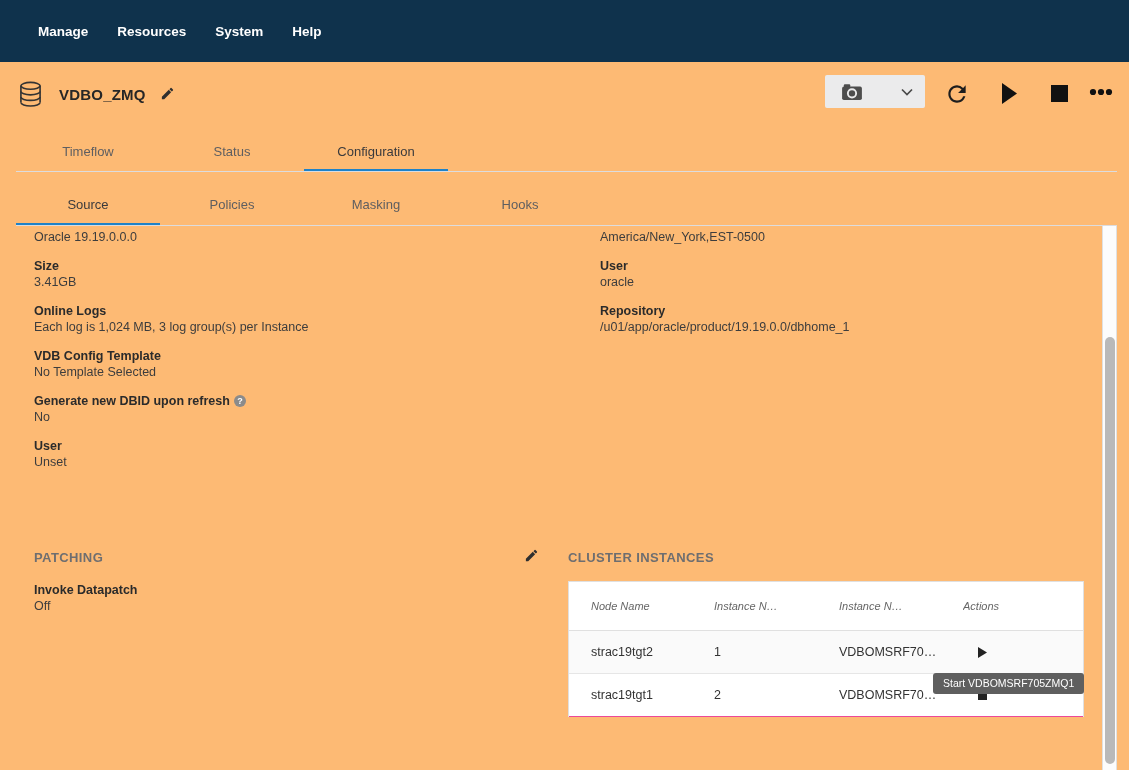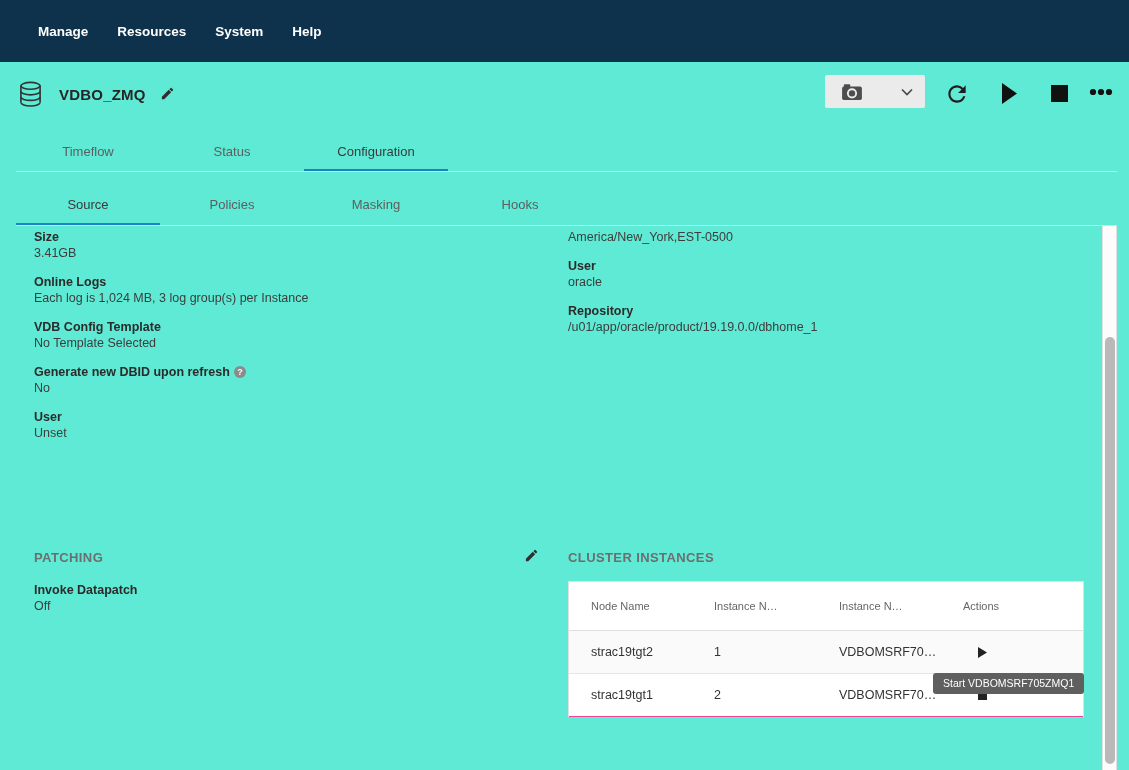--- a/index.html
+++ b/index.html
@@ -1,18 +1,18 @@
 <!DOCTYPE html>
 <html><head>
 <meta charset="utf-8">
 <style>
   * { margin:0; padding:0; box-sizing:border-box; }
   html,body { width:1129px; height:770px; }
   body { font-family:"Liberation Sans","DejaVu Sans",sans-serif; background:#f6f6f7; }
-  #screen { position:relative; width:1129px; height:770px; overflow:hidden; background:#5eead4; }
+  #screen { position:relative; width:1129px; height:770px; overflow:hidden; background:#fdba74; }
 
   
   .topnav { position:absolute; left:0; top:0; width:1129px; height:62px; background:#0f324c;
             display:flex; align-items:center; padding-left:38px; column-gap:29px; }
   .topnav .nav-item { color:#ffffff; font-size:13.5px; font-weight:bold; cursor:pointer; }
 
   
   .titlebar { position:absolute; left:0; top:62px; width:1129px; height:68px; }
   .db-icon { position:absolute; left:19px; top:19px; }
   .page-title { position:absolute; left:59px; top:24px; font-size:15px; font-weight:bold; color:#262626; letter-spacing:.2px; }
@@ -36,39 +36,39 @@
   .tabs-row .tab-slot { top:144px; }
   .subtabs-row .tab-slot { top:197px; }
   .tab-slot.active { color:#3a3a3c; }
   .active-underline { position:absolute; width:144px; height:3px; background:#1e82c8; }
   .ul-main { left:304px; top:169px; }
   .ul-sub  { left:16px;  top:223px; }
 
   
   .col { position:absolute; top:229px; }
   .col-left  { left:34px;  width:505px; }
-  .col-right { left:568px; width:516px; }
+  .col-right { left:600px; width:516px; }
   .field { margin-bottom:13px; }
   .f-label { font-size:12.5px; font-weight:bold; color:#2b2b2b; line-height:16px; }
   .f-value { font-size:12.5px; color:#3d3d3d; line-height:16px; }
   .help-dot { display:inline-block; width:12px; height:12px; border-radius:50%; background:#8b8b8b;
               color:#fff; font-size:9px; font-weight:bold; text-align:center; line-height:12px;
               vertical-align:1px; margin-left:4px; cursor:pointer; }
 
   
   .section-title { font-size:13px; font-weight:bold; color:#6e6e70; letter-spacing:.4px; line-height:14px; }
   .patching { position:absolute; left:34px; top:551px; width:505px; }
   .patching .field { margin-top:17px; }
   .patch-edit { position:absolute; left:524px; top:548px; cursor:pointer; }
 
   .cluster { position:absolute; left:568px; top:551px; width:516px; }
   .ci-table { margin-top:16px; width:516px; background:#ffffff; border:1px solid #e0e0e0; border-bottom:none; }
   .ci-row { display:grid; grid-template-columns:123px 125px 124px 1fr; align-items:center; padding-left:22px; }
   .ci-head { height:49px; border-bottom:1px solid #e0e0e0; }
-  .ci-head .ci-cell { font-size:11px; color:#666; }
+  .ci-head .ci-cell { font-size:11px; color:#666;font-style:italic; }
   .ci-r { height:43px; font-size:12.5px; color:#333; border-bottom:1px solid #e6e6e6; }
   .ci-r1 { background:#fafafa; }
   .ci-r2 { background:#ffffff; border-bottom:1px solid #ec4899; }
   .ci-cell { overflow:hidden; white-space:nowrap; }
   .row-action { padding-left:15px; cursor:pointer; line-height:0; }
 
   .tooltip { position:absolute; left:933px; top:673px; height:21px; line-height:21px; padding:0 10px;
              background:#5f5f5f; color:#ffffff; font-size:10.5px; border-radius:3px; white-space:nowrap; z-index:6; }
 
   
@@ -157,20 +157,23 @@
     <span class="tab-slot active" style="left:16px">Source</span>
     <span class="tab-slot" style="left:160px">Policies</span>
     <span class="tab-slot" style="left:304px">Masking</span>
     <span class="tab-slot" style="left:448px">Hooks</span>
   </div>
   <div class="active-underline ul-sub"></div>
   <div class="hline subtabs-line"></div>
 
   <div class="col col-left">
     <div class="field">
+      <div class="f-value">Oracle 19.19.0.0.0</div>
+    </div>
+    <div class="field">
       <div class="f-label">Size</div>
       <div class="f-value">3.41GB</div>
     </div>
     <div class="field">
       <div class="f-label">Online Logs</div>
       <div class="f-value">Each log is 1,024 MB, 3 log group(s) per Instance</div>
     </div>
     <div class="field">
       <div class="f-label">VDB Config Template</div>
       <div class="f-value">No Template Selected</div>

